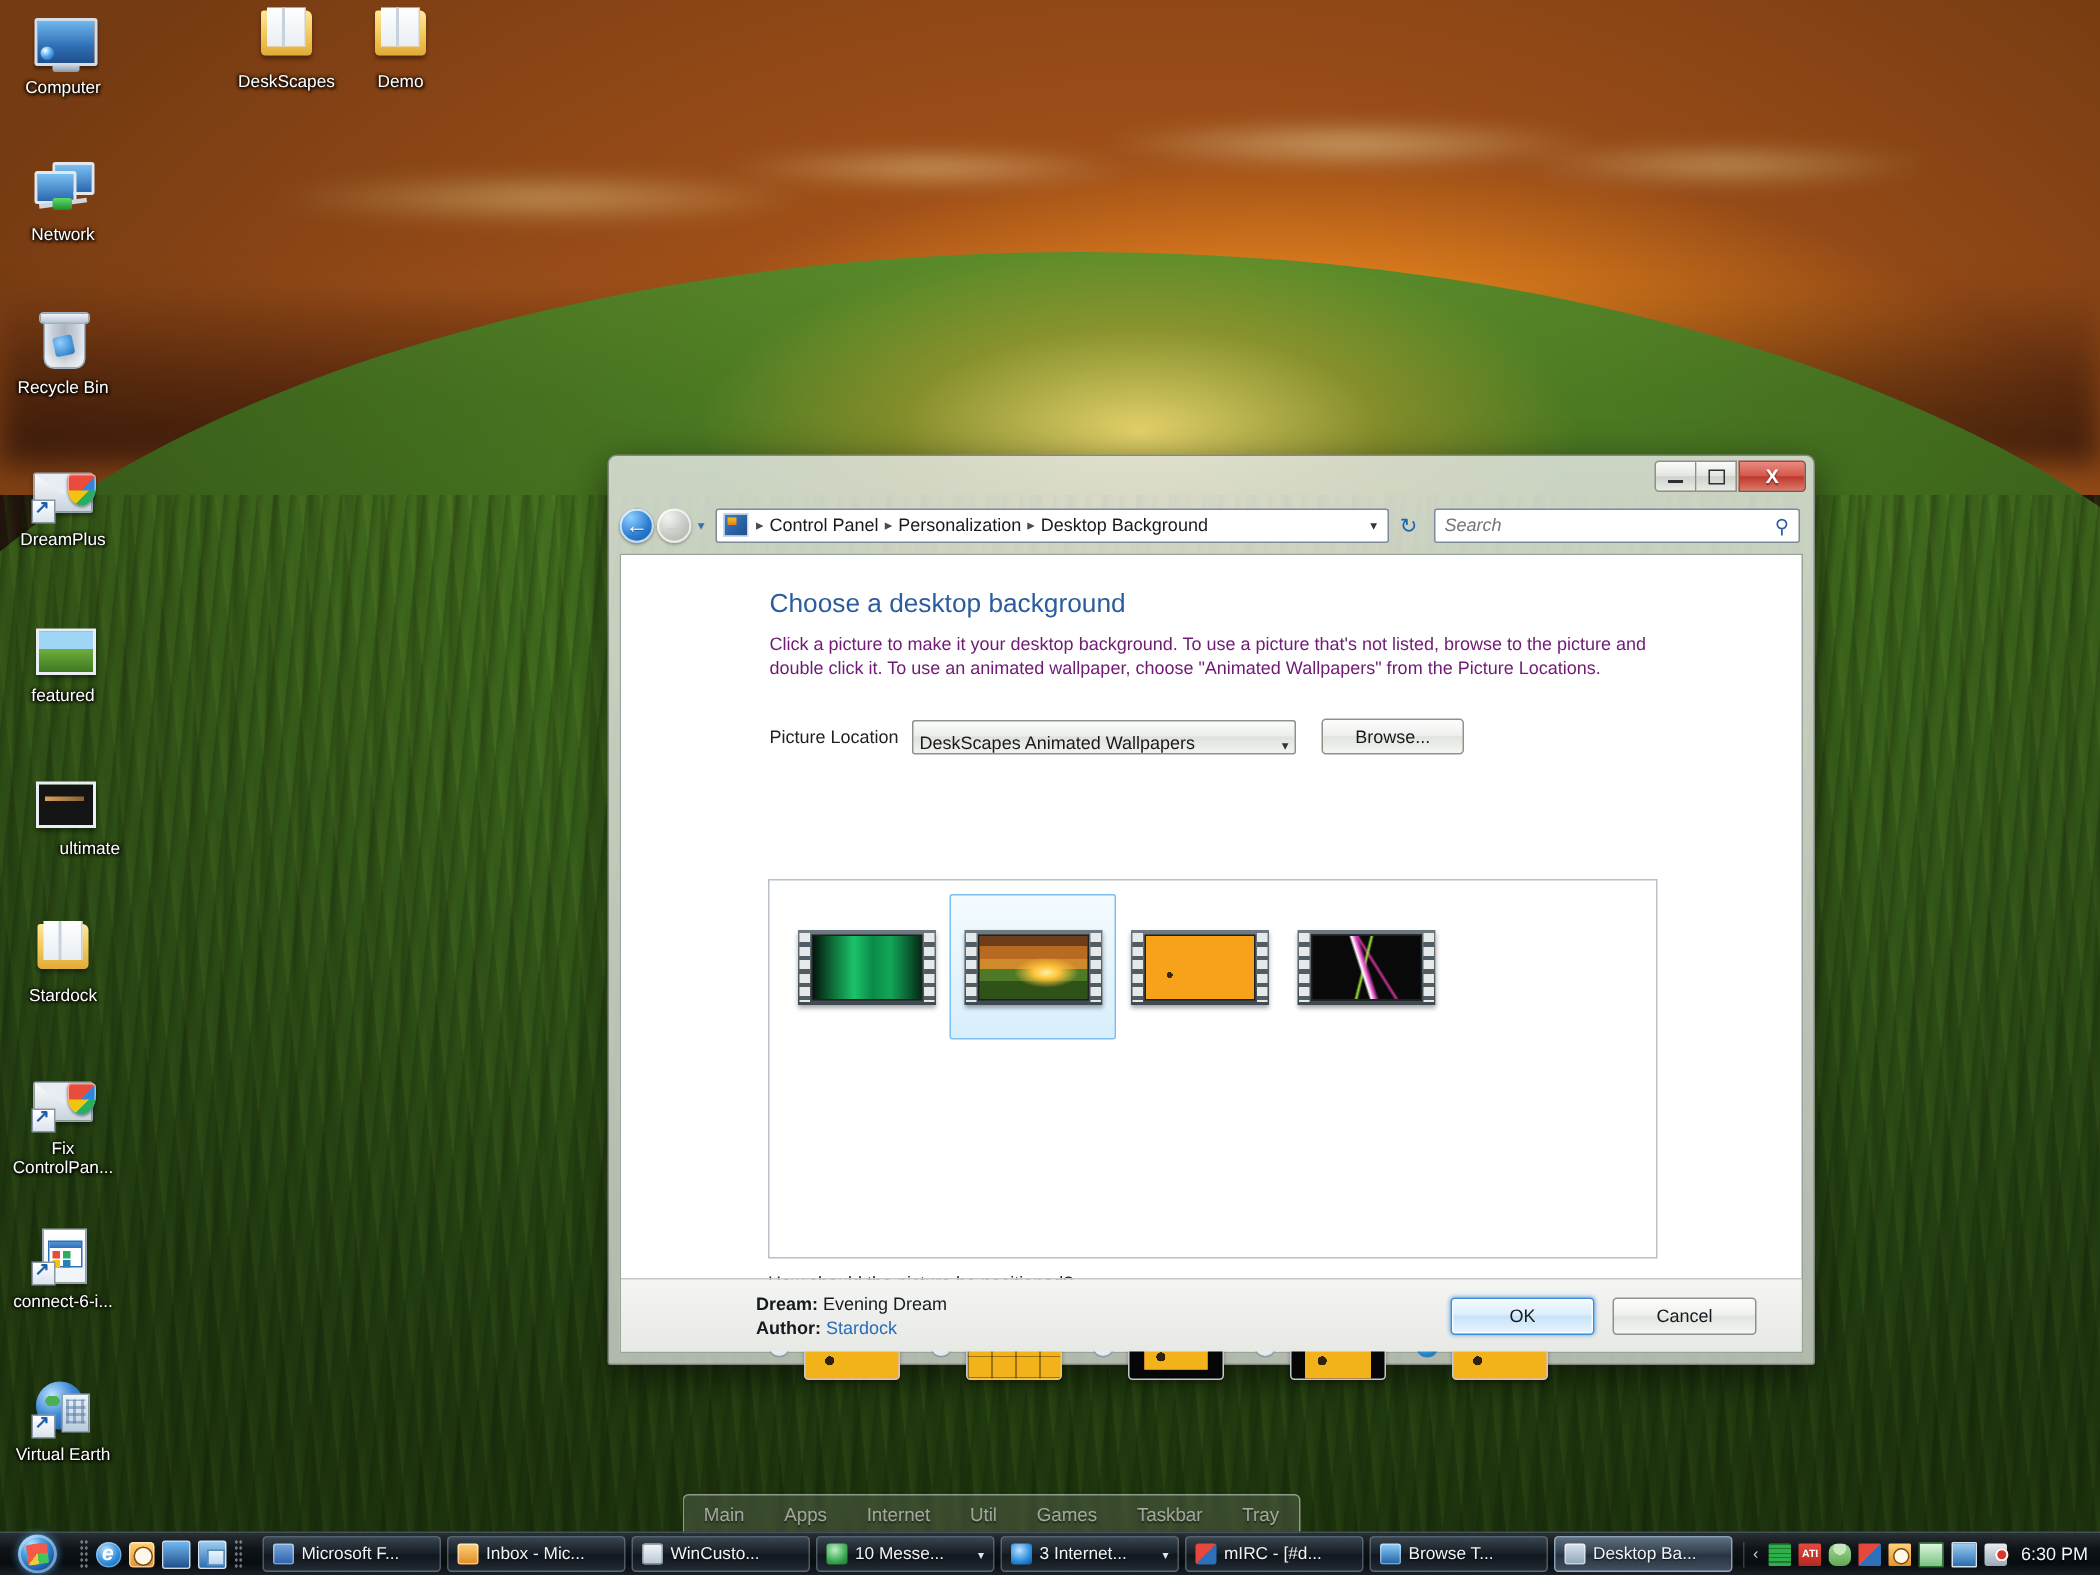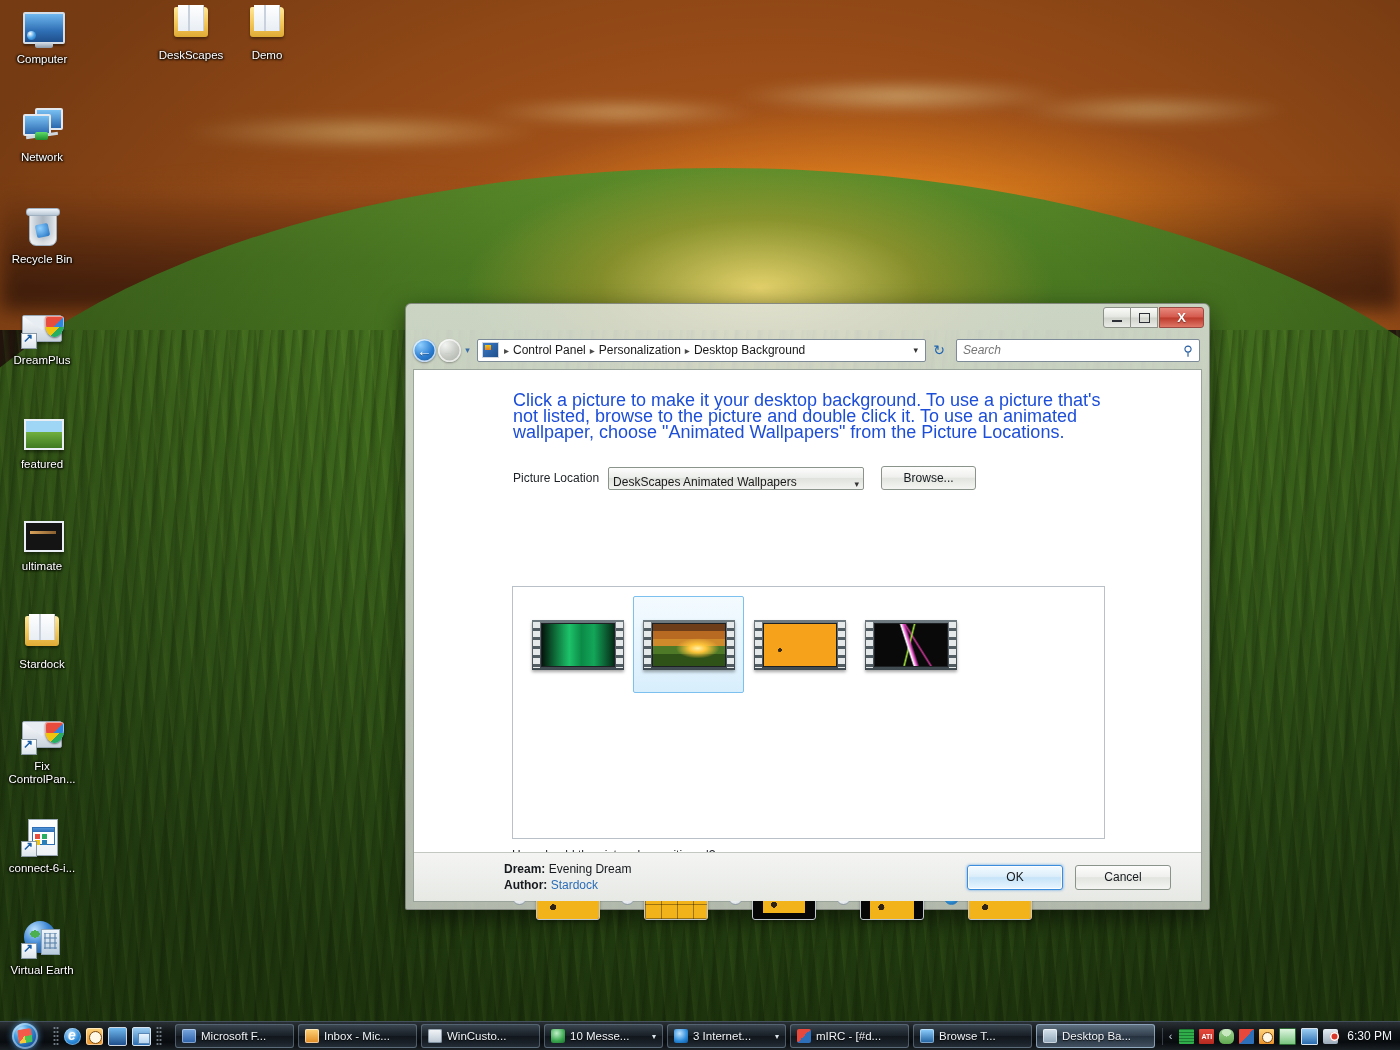--- a/index.html
+++ b/index.html
@@ -353,21 +353,21 @@
     border:1px solid #9ba49a;
   }
   .content-pad { padding: 22px 0 0 0; }
 
   h1.page-title {
     margin: 0 0 8px 99px;
     font-size: 17.5px; font-weight: normal; color: #2b5c9e;
   }
   p.page-desc {
     margin: 0 0 0 99px; width: 596px;
-    font-size: 18px; line-height: 16px; color: #1d4ed8;
+    font-size: 12px; line-height: 16px; color: #701a75;
   }
 
   .loc-row {
     display:flex; align-items:center; margin: 26px 0 0 99px;
   }
   .loc-label { font-size:12px; color:#1d2125; margin-right: 9px; }
   .loc-select {
     width: 246px; height: 21px;
     background: linear-gradient(180deg,#fcfcfc 0%,#eceeeb 45%,#dfe2dd 50%, #f3f4f1 100%);
     border: 1px solid #8b948a; border-radius: 2px;
@@ -689,21 +689,21 @@
         <div class="ic-shortcut"></div>
     </div>
     <div class="label">DreamPlus</div>
   </div>
   <div class="desk-icon" style="left:4px;  top:411px;">
     <div class="glyph">
         <div class="ic-pic"></div>
       </div>
     <div class="label">featured</div>
   </div>
-  <div class="desk-icon" style="left:4px;  top:513px;">
+  <div class="desk-icon" style="left:4px;  top:513px;text-align:right;">
     <div class="glyph">
         <div class="ic-pic dark"></div>
       </div>
     <div class="label">ultimate</div>
   </div>
   <div class="desk-icon" style="left:4px;  top:611px;">
     <div class="glyph">
         <div class="ic-folder"></div>
       </div>
     <div class="label">Stardock</div>
@@ -732,20 +732,29 @@
   </div>
   <div class="desk-icon" style="left:4px;  top:917px;">
     <div class="glyph">
       <div class="ic-globe"></div>
         <div class="ic-bldg"></div>
         <div class="ic-shortcut"></div>
     </div>
     <div class="label">Virtual Earth</div>
   </div>
 
+  <div id="dockbar">
+    <div class="dock-tab">Main</div>
+    <div class="dock-tab">Apps</div>
+    <div class="dock-tab">Internet</div>
+    <div class="dock-tab">Util</div>
+    <div class="dock-tab">Games</div>
+    <div class="dock-tab">Taskbar</div>
+    <div class="dock-tab">Tray</div>
+  </div>
 
   <div id="cpl-window">
     <div class="win-frame"></div>
 
     <div class="titlebar">
       <div class="win-controls">
         <div class="wbtn min">
             <div class="dash"></div>
           </div>
         <div class="wbtn max">
@@ -774,20 +783,21 @@
       <div class="refresh-btn">↻</div>
 
       <div class="searchbox">
         <input type="text" placeholder="Search" style="">
         <span class="search-mag">⚲</span>
       </div>
     </div>
 
     <div class="win-body">
       <div class="content-pad">
+        <h1 class="page-title">Choose a desktop background</h1>
         <p class="page-desc">Click a picture to make it your desktop background. To use a picture that's not listed, browse to the picture and double click it. To use an animated wallpaper, choose "Animated Wallpapers" from the Picture Locations.</p>
 
         <div class="loc-row">
           <span class="loc-label">Picture Location</span>
           <div class="loc-select">
             <span>DeskScapes Animated Wallpapers</span>
             <span class="arrow">▾</span>
           </div>
           <div class="btn" id="browse-button">Browse...</div>
         </div>

